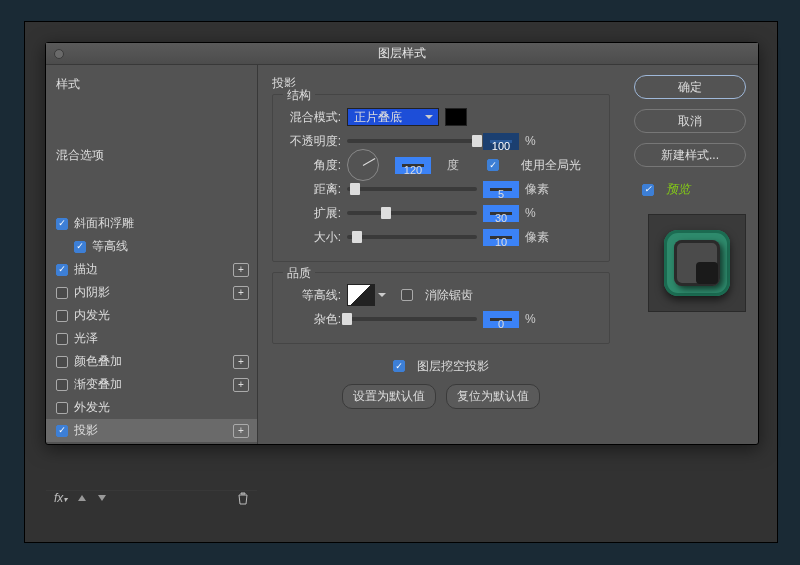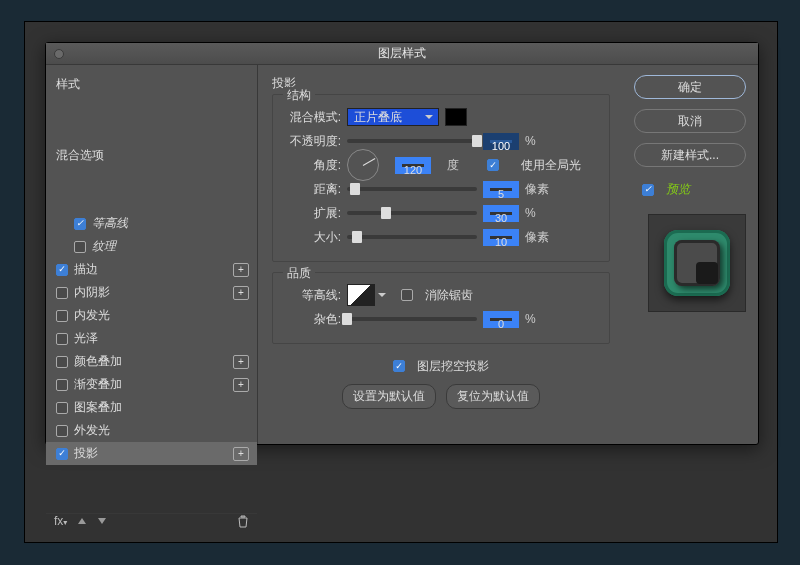--- a/index.html
+++ b/index.html
@@ -6,21 +6,21 @@
   body { background: #1a2a35; width: 800px; height: 565px; overflow: hidden; }
   .stage { background: #323232; border: 1px solid #000; position: absolute; left: 24px; top: 21px; width: 754px; height: 522px; }
   .dialog { position: absolute; left: 20px; top: 20px; width: 714px; height: 403px; background: #535353; border: 1px solid #000; border-radius: 3px; box-shadow: 0 4px 18px rgba(0,0,0,.5); }
   .titlebar { height: 22px; display: flex; align-items: center; justify-content: center; color: #e6e6e6; font-size: 12px; border-bottom: 1px solid #383838; position: relative; background: linear-gradient(#5a5a5a,#4c4c4c); }
   .dot { position: absolute; left: 8px; top: 6px; width: 10px; height: 10px; border-radius: 50%; background: #6a6a6a; border: 1px solid #3a3a3a; }
   .body { display: flex; height: calc(100% - 22px); }
   
   .left { width: 212px; border-right: 1px solid #383838; display: flex; flex-direction: column; padding: 5px 0 0 0; gap: 48px; }
   .lhead { color: #ddd; font-size: 12px; padding: 6px 10px; }
   .litem { display: flex; align-items: center; font-size: 12px; color: #ddd; height: 23px; padding: 0 8px 0 10px; cursor: pointer; position: relative; }
-  .litem.child { padding-left: 28px; font-style: italic; }
+  .litem.child { padding-left: 28px; }
   .litem.selected { background: #6a6a6a; }
   .litem.lhead2 { cursor: default; }
   .chk { width: 12px; height: 12px; border: 1px solid #aaa; border-radius: 2px; margin-right: 6px; display: inline-flex; align-items: center; justify-content: center; background: #4a4a4a; flex-shrink: 0; }
   .chk.on { background: #3d7fd6; border-color: #3d7fd6; }
   .chk.on::after { content: "✓"; color: #fff; font-size: 9px; line-height: 1; }
   .addbox { margin-left: auto; width: 16px; height: 14px; border: 1px solid #aaa; border-radius: 2px; display: flex; align-items: center; justify-content: center; color: #ddd; font-size: 10px; }
   .leftfoot { margin-top: auto; height: 26px; border-top: 1px solid #383838; display: flex; align-items: center; padding: 0 8px; color: #bbb; gap: 10px; font-size: 12px; }
   .leftfoot .trash { margin-left: auto; }
   
   .mid { flex: 1; padding: 10px 14px; color: #ddd; font-size: 12px; }
@@ -65,28 +65,28 @@
       <span>图层样式</span>
     </div>
     <div class="body">
 
       <div class="left">
         <div class="lhead">样式</div>
         <div class="litem lhead2">
           <span>混合选项</span>
         </div>
         <div id="style-items">
+            <div class="litem">
+              <span class="chk on"></span>
+              <span>斜面和浮雕</span>
+            </div>
             <div class="litem child">
               <span class="chk on"></span>
               <span>等高线</span>
             </div>
-            <div class="litem child">
-              <span class="chk"></span>
-              <span>纹理</span>
-            </div>
             <div class="litem">
               <span class="chk on"></span>
               <span>描边</span>
               <span class="addbox">+</span>
             </div>
             <div class="litem">
               <span class="chk"></span>
               <span>内阴影</span>
               <span class="addbox">+</span>
             </div>
@@ -103,34 +103,30 @@
               <span>颜色叠加</span>
               <span class="addbox">+</span>
             </div>
             <div class="litem">
               <span class="chk"></span>
               <span>渐变叠加</span>
               <span class="addbox">+</span>
             </div>
             <div class="litem">
               <span class="chk"></span>
-              <span>图案叠加</span>
-            </div>
-            <div class="litem">
-              <span class="chk"></span>
               <span>外发光</span>
             </div>
             <div class="litem selected">
               <span class="chk on"></span>
               <span>投影</span>
               <span class="addbox">+</span>
             </div>
           </div>
         <div class="leftfoot">
-          <span style="">fx<span style="font-size:8px">▾</span></span>
+          <span style="font-style:italic">fx<span style="font-size:8px">▾</span></span>
           <span>
             <svg width="10" height="10">
                 <path d="M5 2 L9 8 L1 8 Z" fill="#999"></path>
               </svg>
           </span>
           <span>
             <svg width="10" height="10">
                 <path d="M5 8 L9 2 L1 2 Z" fill="#999"></path>
               </svg>
           </span>

